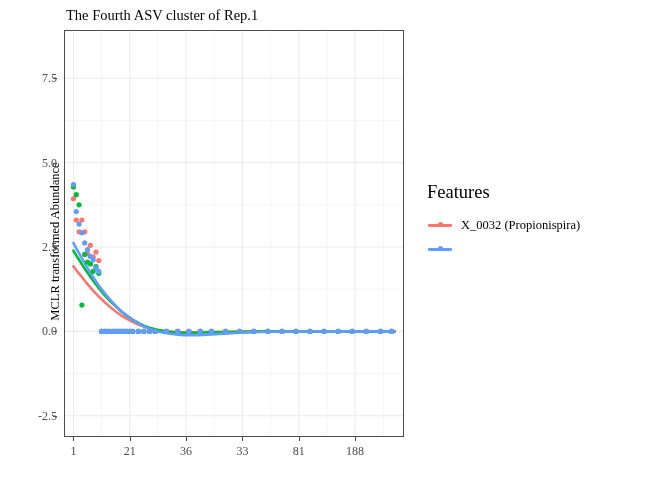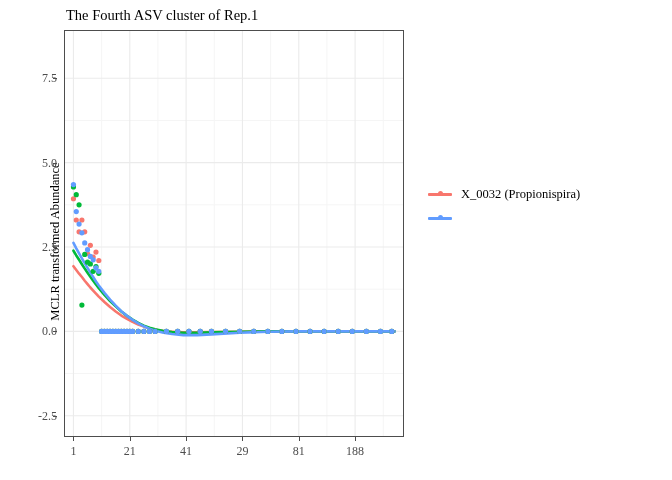--- a/index.html
+++ b/index.html
@@ -345,32 +345,33 @@
           <circle cx="326.73" cy="300.38" r="2.6" fill="#619CFF"></circle>
         </g>
       </svg>
   </div>
 
   <div id="x-ticks">
       <div class="x-tick-label" style="left: 9.45px;">1</div>
       <div class="x-tick-mark" style="left: 9.45px;"></div>
       <div class="x-tick-label" style="left: 65.7833px; text-align: center;">21</div>
       <div class="x-tick-mark" style="left: 65.7833px;"></div>
-      <div class="x-tick-label" style="left: 122.117px;">41</div>
+      <div class="x-tick-label" style="left: 122.117px;">36</div>
       <div class="x-tick-mark" style="left: 122.117px;"></div>
-      <div class="x-tick-label" style="left: 178.45px;">29</div>
+      <div class="x-tick-label" style="left: 178.45px;">33</div>
       <div class="x-tick-mark" style="left: 178.45px;"></div>
       <div class="x-tick-label" style="left: 234.783px;">81</div>
       <div class="x-tick-mark" style="left: 234.783px;"></div>
       <div class="x-tick-label" style="left: 291.117px;">188</div>
       <div class="x-tick-mark" style="left: 291.117px;"></div>
     </div>
 
 
   <div id="legend">
+    <div id="legend-title">Features</div>
     <div id="legend-items">
         <div class="legend-row">
           <span class="legend-key">
             <span class="legend-key-line" style="background: rgb(248, 118, 109);"></span>
             <span class="legend-key-dot" style="background: rgb(248, 118, 109);"></span>
           </span>
           <span class="legend-label">X_0032 (Propionispira)</span>
         </div>
         <div class="legend-row">
           <span class="legend-key">

